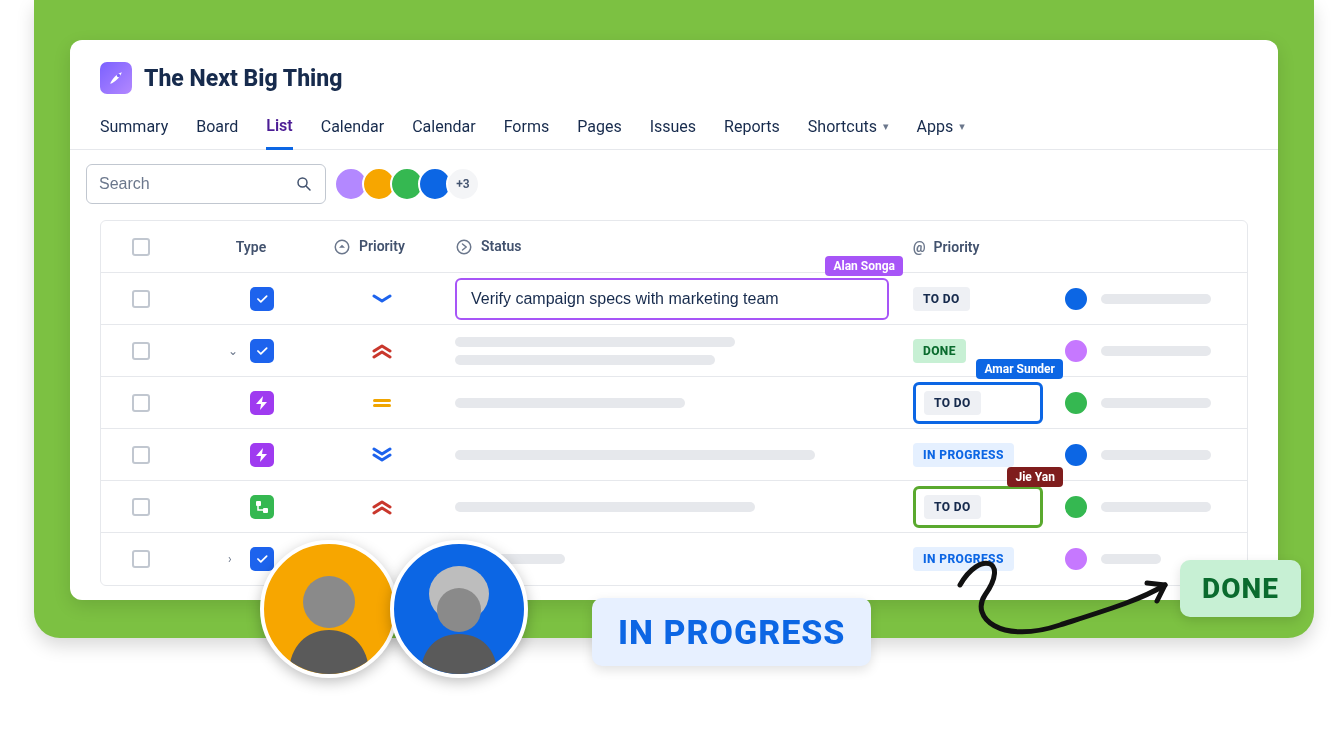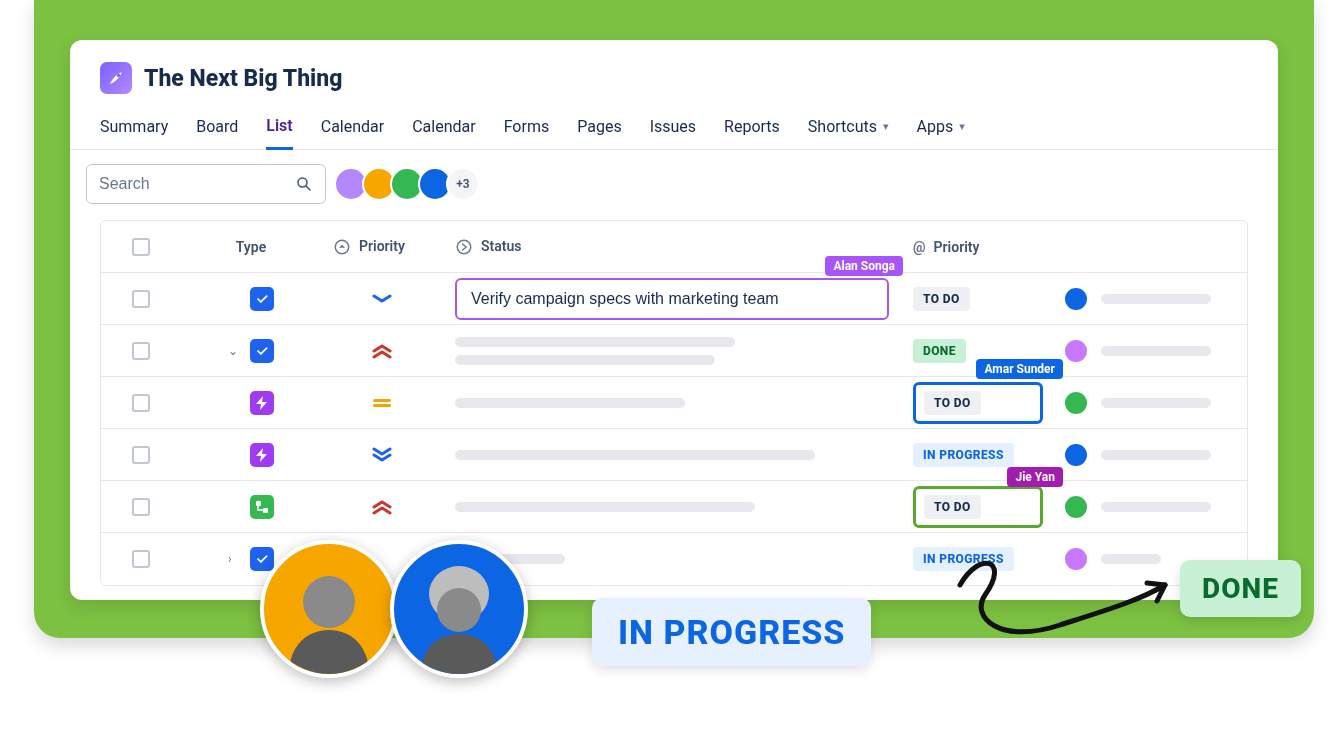--- a/index.html
+++ b/index.html
@@ -103,21 +103,21 @@
   .name-input-wrap {
     border:2px solid #a755f7; border-radius:6px; height:42px; display:flex; align-items:center; padding:0 14px; width:100%; position:relative;
     background:#fff;
   }
   .name-input-wrap input { border:none; outline:none; font-size:16px; width:100%; color:#172b4d;}
   .cursor-tag {
     position:absolute; padding:3px 8px; border-radius:4px; font-size:12px; font-weight:700; color:#fff; z-index:5;
   }
   .tag-purple { background:#a755f7;}
   .tag-blue { background:#0c66e4;}
-  .tag-green { background:#a21caf;margin-left:20px;}
+  .tag-green { background:#7f1d1d;margin-left:20px;}
   .status-select {
     border:3px solid transparent; border-radius:6px; padding:6px 8px; display:inline-block; min-width:130px;
   }
   .sel-blue { border-color:#0c66e4;}
   .sel-green { border-color:#5aa92e;}
   .big-avatars { position:absolute; left:268px; top:540px; display:flex; z-index:20;}
   .big-avatar {
     width:138px; height:138px; border-radius:50%; border:4px solid #fff; box-shadow:0 4px 14px rgba(0,0,0,0.25);
     display:flex; align-items:flex-end; justify-content:center; overflow:hidden; margin-left:-8px;
   }

